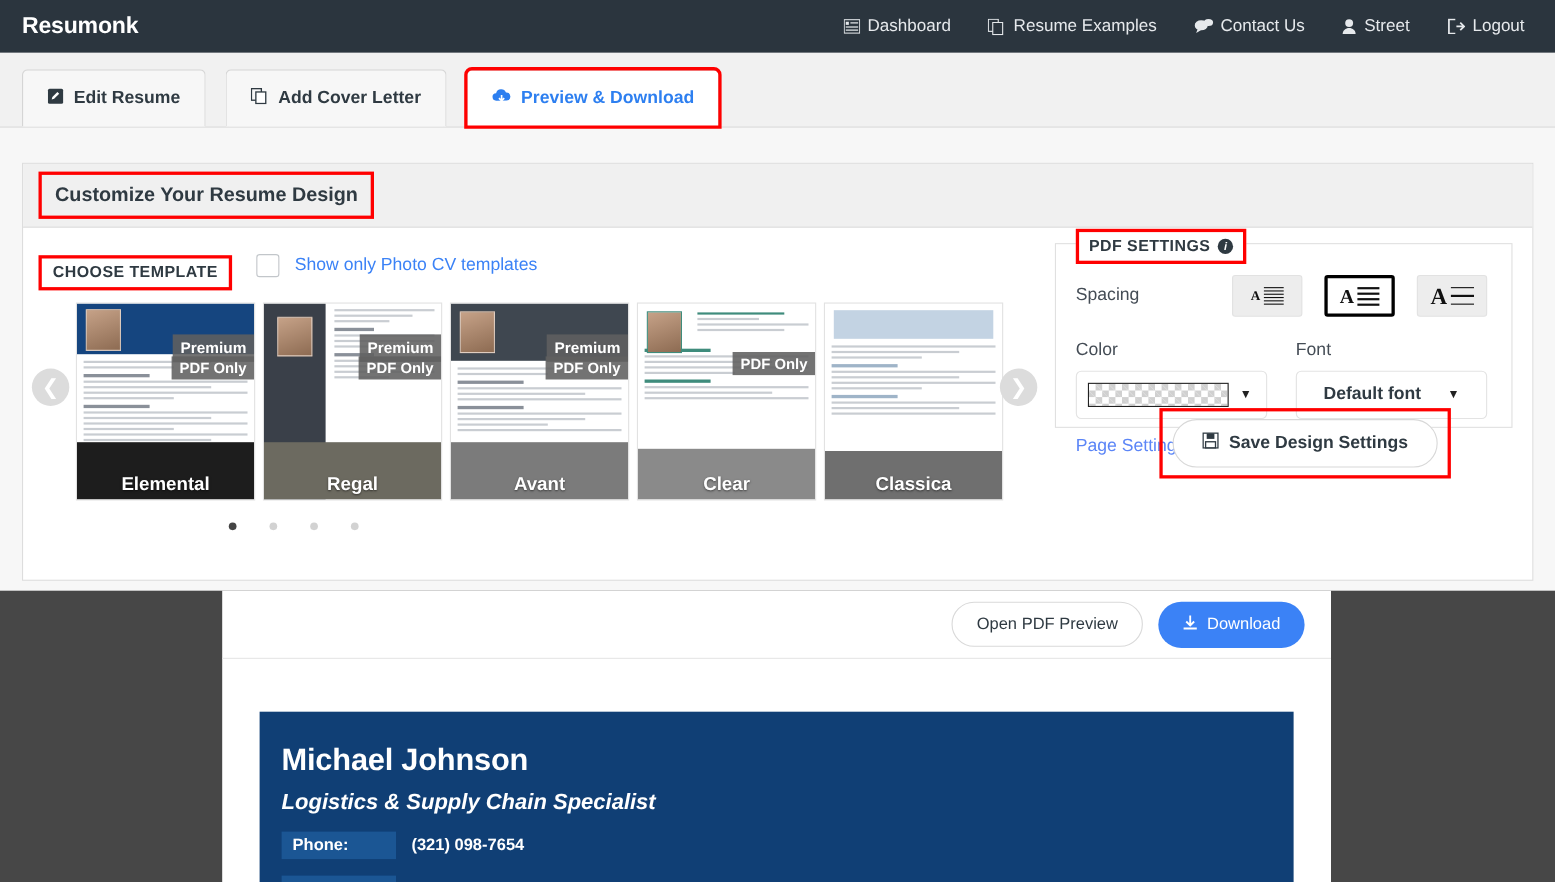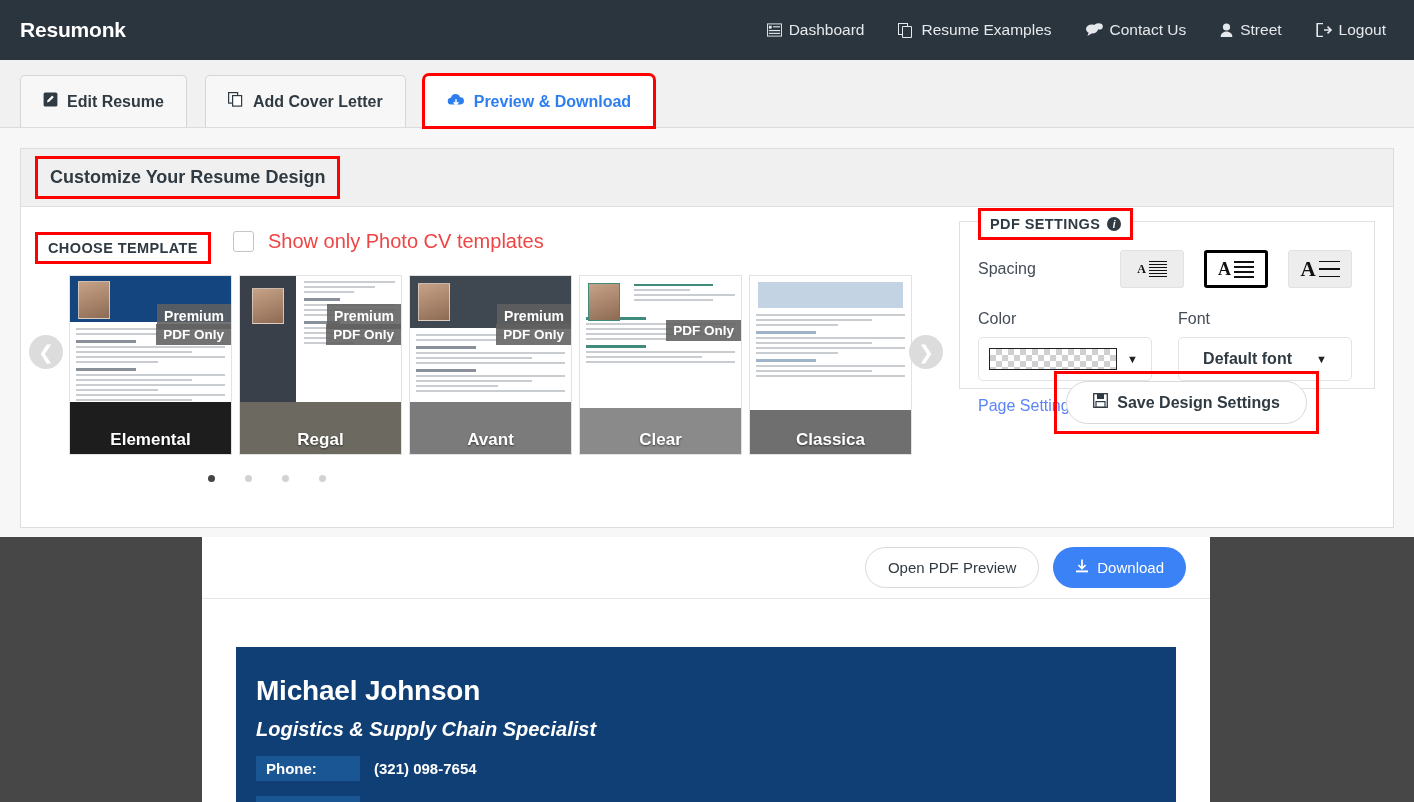--- a/index.html
+++ b/index.html
@@ -5,21 +5,21 @@
   * { box-sizing: border-box; margin: 0; padding: 0; }
   html, body {
     width: 1414px; height: 802px;
     font-family: "Liberation Sans", sans-serif;
     background: #f7f7f7;
     overflow: hidden;
   }
 
   
   .topnav {
-    height: 60px; background: #2b353e;
+    height: 48px; background: #2b353e;
     display: flex; align-items: center;
     padding: 0 28px 0 20px;
   }
   .brand {
     color: #ffffff; font-size: 21px; font-weight: bold;
     letter-spacing: -0.2px;
   }
   .nav-links {
     margin-left: auto; display: flex; align-items: center; gap: 34px;
   }
@@ -77,21 +77,21 @@
   .choose-lbl {
     font-size: 14.5px; font-weight: bold; color: #2f3a42;
     letter-spacing: 0.4px; padding: 5px 10px;
     border: 3px solid #ff0000; background: #ffffff; margin-top: 13px;
   }
   .chk-wrap { display: flex; align-items: center; gap: 14px; }
   .chk {
     width: 21px; height: 21px; border: 1px solid #c2c6ca;
     border-radius: 3px; background: #fff; cursor: pointer;
   }
-  .chk-lbl { font-size: 20px; color: #ef4444; }
+  .chk-lbl { font-size: 16px; color: #3b82f6; }
 
   .carousel { position: relative; margin-top: 16px; height: 186px; }
   .thumbs {
     display: flex; gap: 7px; padding-left: 34px;
   }
   .thumb {
     width: 163px; height: 180px; position: relative;
     border: 1px solid #e2e2e2; overflow: hidden;
     background: #ffffff; cursor: pointer; flex: none;
   }

